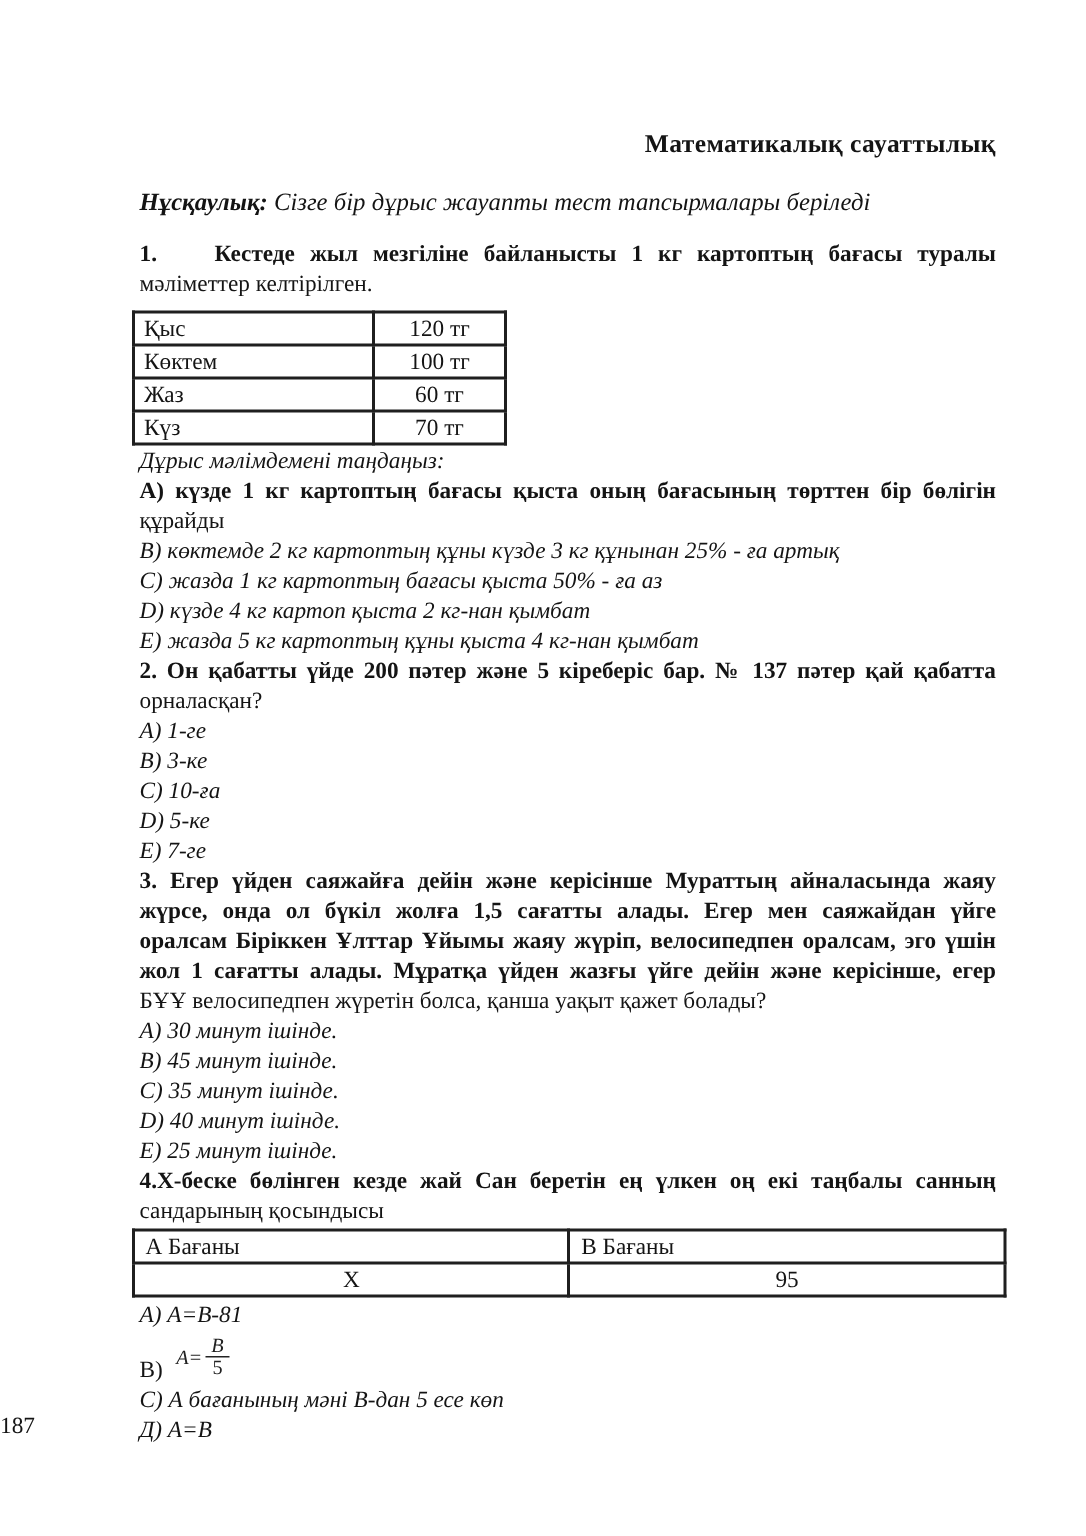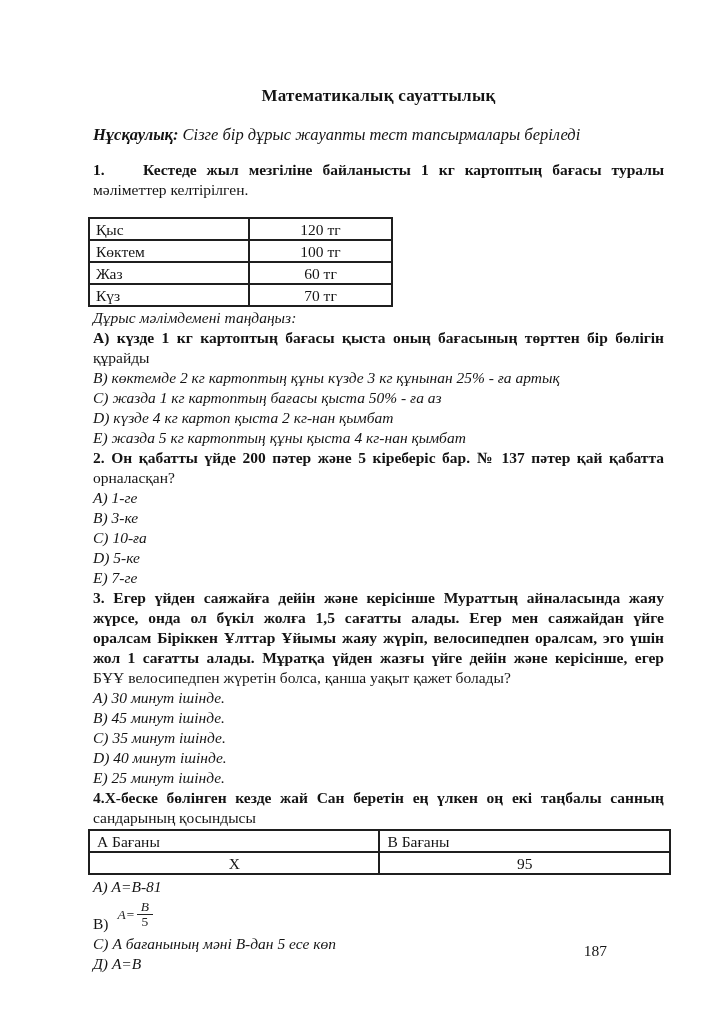--- a/index.html
+++ b/index.html
@@ -10,39 +10,39 @@
     background: #ffffff;
     box-sizing: border-box;
     padding: 86px 60px 0 93px;
     font-family: "Liberation Serif", "DejaVu Serif", serif;
     font-size: 15.5px;
     line-height: 20px;
     color: #141414;
     overflow: hidden;
   }
   .title {
-    text-align: center;
+    text-align: right;
     font-weight: bold;
     font-size: 17px;
     letter-spacing: 0.3px;
   }
   .instruction {
     margin: 19px 0 0 0;
     font-style: italic;
     font-size: 16.5px;
   }
   .instr-label { font-weight: bold; text-align: right; }
   .qblock { margin-top: 15px; }
   .line  { text-align: left; font-style: italic; }
   .jline { text-align: justify; text-align-last: justify; font-weight: bold; }
   .lline { text-align: left; }
   .qnum  { display: inline-block; width: 50px; }
   table { border-collapse: collapse; margin-left: -5px; }
   td { border: 2px solid #1f1f1f; height: 20px; line-height: 19px; padding: 0; }
-  .t1 { width: 305px; margin-top: 17px; margin-bottom: 1px; }
+  .t1 { width: 250px; margin-top: 7px; margin-bottom: 1px; }
   .t1 .c1 { width: 152px; padding-left: 6px; }
   .t1 .c2 { text-align: center; }
   .t2 { width: 583px; margin-top: 1px; margin-bottom: 2px; }
   .t2 .h { width: 291px; padding-left: 7px; margin-top: 44px; }
   .t2 .v { text-align: center; }
   .optB {
     display: flex;
     align-items: flex-end;
     gap: 9px;
     height: 37px;
@@ -56,24 +56,24 @@
     gap: 2px;
     font-size: 13.5px;
     font-style: italic;
     color: #222;
   }
   .frac { display: inline-block; text-align: center; }
   .frac .num { display: block; border-bottom: 1.5px solid #222; padding: 0 4px; line-height: 14px; }
   .frac .den { display: block; line-height: 14px; font-style: normal; }
   .pagenum {
     position: absolute;
-    left: 11px;
+    left: 0;
     top: 941px;
     width: 596px;
-    text-align: right;
+    text-align: left;
     font-size: 15.5px;
   }
 </style>
 </head>
 <body>
 
 <div class="page">
 
   <div class="title">Математикалық сауаттылық</div>
 

